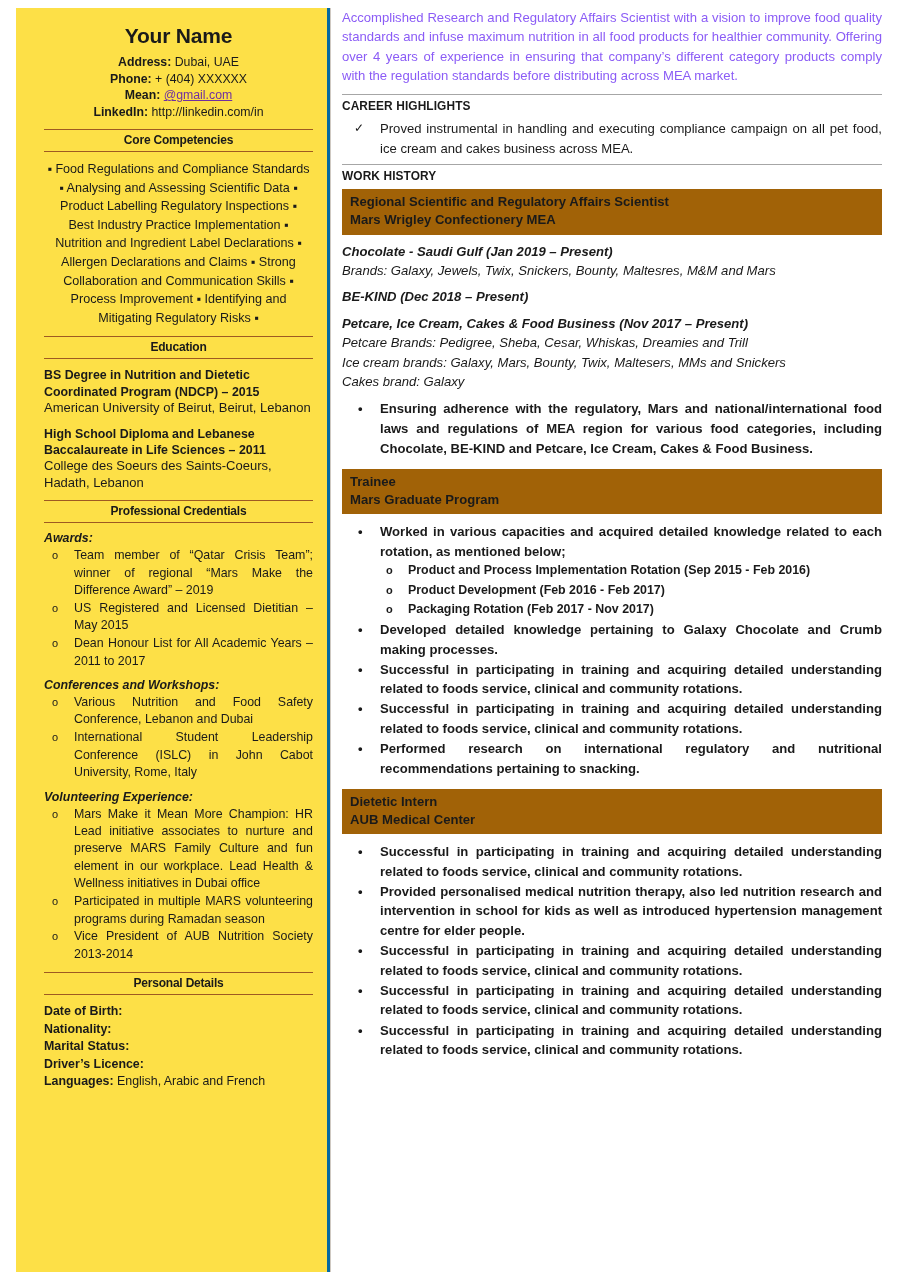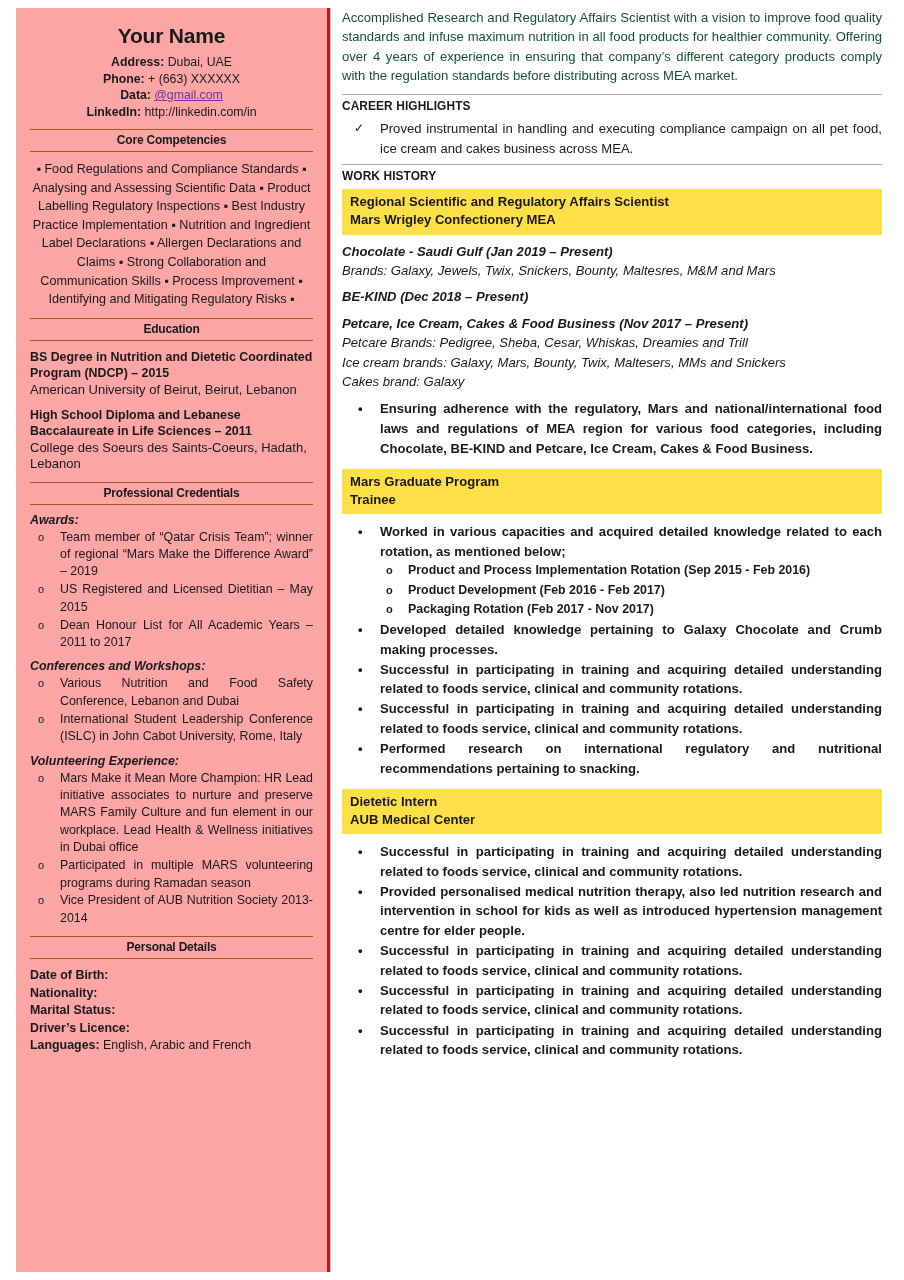--- a/index.html
+++ b/index.html
@@ -13,24 +13,24 @@
   }
   .page { position: relative; width: 904px; height: 1280px; display: flex; }
 
   
   .sidebar-wrap {
     width: 330px;
     padding: 8px 0 8px 16px;
     flex: 0 0 330px;
   }
   .sidebar {
-    background: #fca5a5;
+    background: #fde047;
     height: 1264px;
-    padding: 10px 14px 10px 14px;
-    border-right: 3px solid #b91c1c;
+    padding: 10px 14px 10px 28px;
+    border-right: 3px solid #0369a1;
     box-shadow: 1px 0 0 #cfc9c2;
     overflow: hidden;
   }
   .name {
     text-align: center;
     font-size: 21px;
     font-weight: bold;
     letter-spacing: -0.2px;
     margin: 6px 0 6px 0;
     color: #1a1a1a;
@@ -109,21 +109,21 @@
   
   .main {
     flex: 1 1 auto;
     padding: 8px 22px 8px 12px;
     min-width: 0;
   }
   .summary {
     font-size: 13.1px;
     line-height: 19.3px;
     text-align: justify;
-    color: #14532d;
+    color: #8b5cf6;
     margin-bottom: 9px;
   }
   .main-sec-head {
     font-size: 11.9px;
     font-weight: bold;
     letter-spacing: 0.1px;
     border-top: 1.3px solid #a6a6a6;
     padding-top: 4px;
     margin: 4px 0 6px 0;
   }
@@ -138,21 +138,21 @@
     text-align: justify;
   }
   ul.check > li::before {
     content: "\2713";
     position: absolute;
     left: 12px; top: 0;
     font-size: 12px;
     line-height: 19.5px;
   }
   .job-bar {
-    background: #fde047;
+    background: #a16207;
     padding: 4px 8px 5px 8px;
     margin: 4px 0 7px 0;
   }
   .job-bar div {
     font-size: 13.1px;
     font-weight: bold;
     line-height: 18.2px;
   }
   .proj-title {
     font-size: 13.1px;
@@ -210,24 +210,24 @@
 
   <div class="sidebar-wrap">
     <div class="sidebar">
 
       <div class="name">Your Name</div>
 
       <div class="contact-line">
         <b>Address:</b><span> Dubai, UAE</span>
       </div>
       <div class="contact-line">
-        <b>Phone:</b><span> + (663) XXXXXX</span>
+        <b>Phone:</b><span> + (404) XXXXXX</span>
       </div>
       <div class="contact-line">
-        <b>Data:</b> <a href="#">@gmail.com</a>
+        <b>Mean:</b> <a href="#">@gmail.com</a>
       </div>
       <div class="contact-line">
         <b>LinkedIn:</b><span> http://linkedin.com/in</span>
       </div>
 
       <div class="sec-head">Core Competencies</div>
       <div class="competencies">▪ Food Regulations and Compliance Standards ▪ Analysing and Assessing Scientific Data ▪ Product Labelling Regulatory Inspections ▪ Best Industry Practice Implementation ▪ Nutrition and Ingredient Label Declarations ▪ Allergen Declarations and Claims ▪ Strong Collaboration and Communication Skills ▪ Process Improvement ▪ Identifying and Mitigating Regulatory Risks ▪</div>
 
       <div class="sec-head">Education</div>
       <div>
@@ -299,22 +299,22 @@
       <div class="proj-brand">Ice cream brands: Galaxy, Mars, Bounty, Twix, Maltesers, MMs and Snickers</div>
       <div class="proj-brand">Cakes brand: Galaxy</div>
       <ul class="dot">
         <li>Ensuring adherence with the regulatory, Mars and national/international food laws and regulations of MEA region for various food categories, including Chocolate, BE-KIND and Petcare, Ice Cream, Cakes &amp; Food Business.</li>
       </ul>
       <div class="spacer6"></div>
     </div>
 
     <div>
       <div class="job-bar">
+        <div>Trainee</div>
         <div>Mars Graduate Program</div>
-        <div>Trainee</div>
       </div>
       <ul class="dot">
         <li>
           <span>Worked in various capacities and acquired detailed knowledge related to each rotation, as mentioned below;</span>
           <ul class="subdot">
             <li>Product and Process Implementation Rotation (Sep 2015 - Feb 2016)</li>
             <li>Product Development (Feb 2016 - Feb 2017)</li>
             <li>Packaging Rotation (Feb 2017 - Nov 2017)</li>
           </ul>
         </li>

